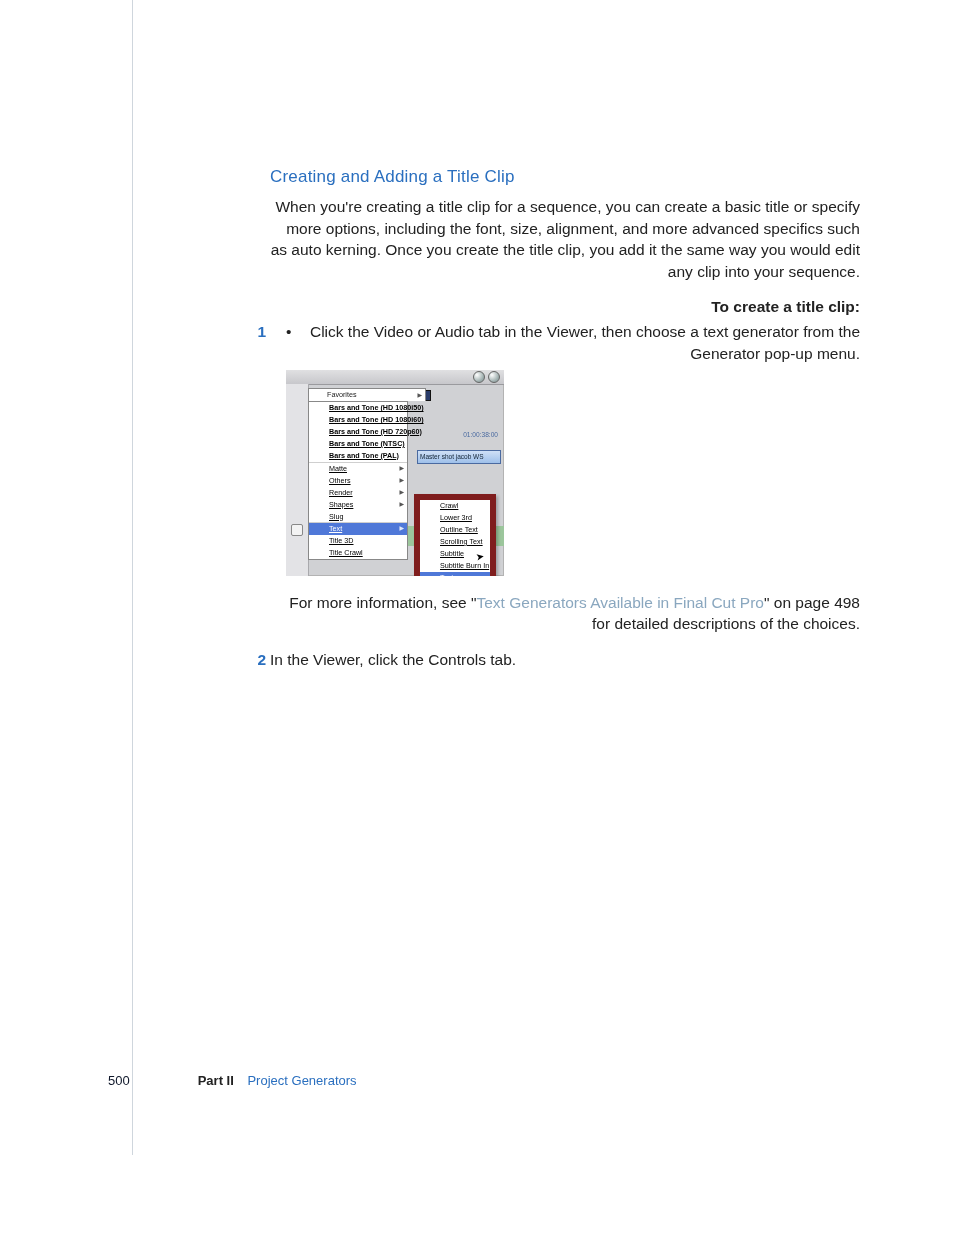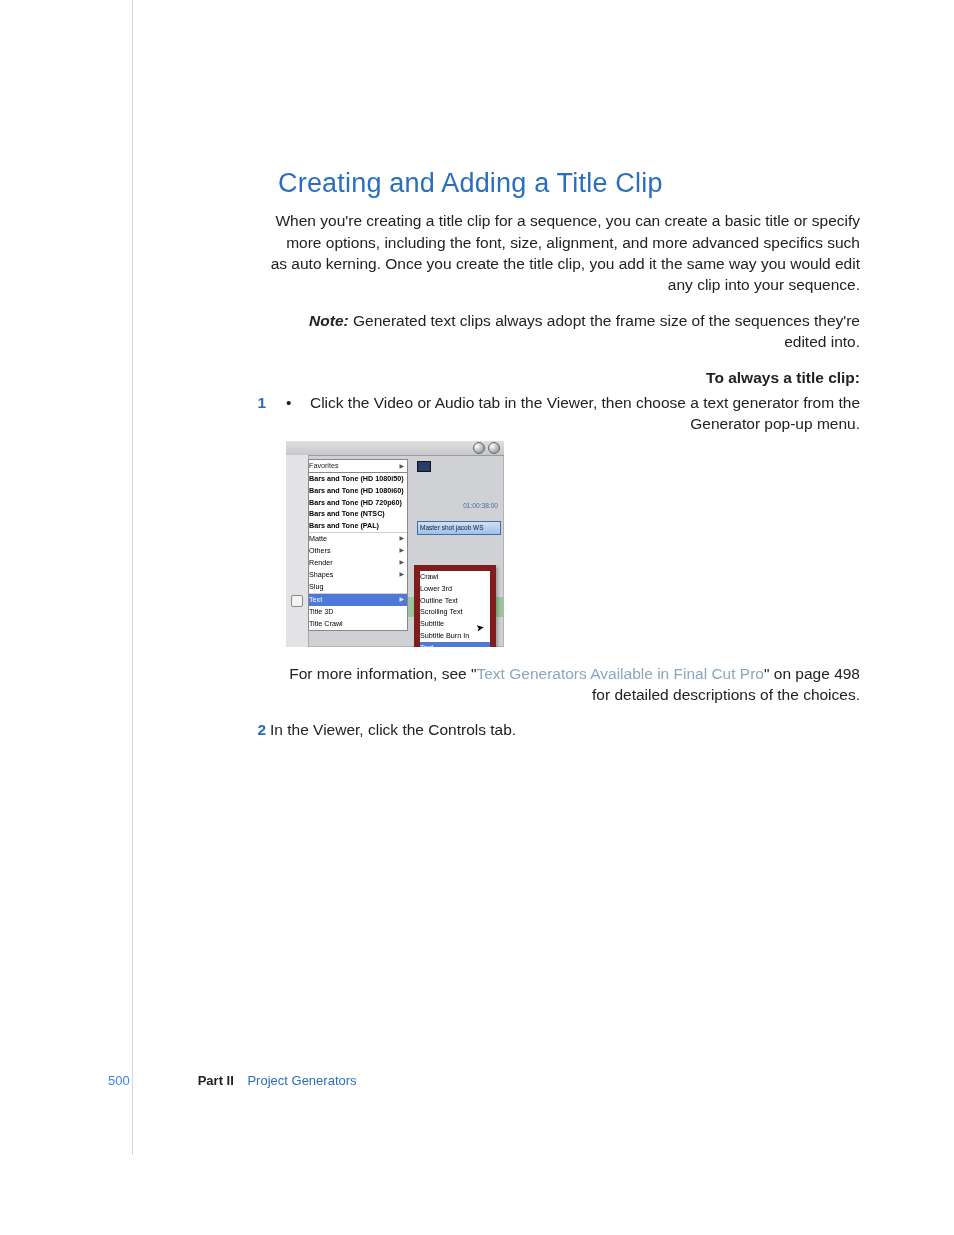--- a/index.html
+++ b/index.html
@@ -23,22 +23,22 @@
   }
   .content {
     position: absolute;
     left: 270px;
     top: 165px;
     width: 590px;
   }
   h1.section-heading {
     color: #2a6fbf;
     font-weight: 400;
-    font-size: 27px;
-    margin: 0 0 8px 8px;
+    font-size: 17px;
+    margin: 0 0 8px 0;
     letter-spacing: 0.2px;
   }
   p { margin: 0 0 14px 0; text-align: right; }
   .note-label { font-style: italic; font-weight: 600; }
   .sub-head { font-weight: 700; margin: 6px 0 4px 0; }
 
   .step {
     position: relative;
     padding-left: 0;
     margin: 0 0 4px 0;
@@ -89,34 +89,35 @@
   .shot .toolbar .circ span{
     width:10px;height:10px;border-radius:50%;
     background:radial-gradient(circle at 30% 30%, #fff, #9aa 70%);
     border:1px solid #666;
   }
   .shot .main-menu {
     position:absolute; left:22px; top:18px; width:98px;
     background:#fff; border:1px solid #888;
   }
   .shot .main-menu .item, .shot .submenu .item {
-    padding:1px 0; position:relative; white-space:nowrap;
+    padding:1px 20px; position:relative; white-space:nowrap;
     color:#000;
+    text-decoration:underline;
   }
   .shot .main-menu .item.bold { font-weight:700; }
   .shot .main-menu .item.hl { background:#4f78d8; color:#fff; }
   .shot .main-menu .sep { border-top:1px solid #cfcfcf; margin:0; }
   .shot .main-menu .arrow::after, .shot .fav-row .arrow::after {
     content:"▶"; position:absolute; right:3px; top:1px; font-size:6px; color:#555;
   }
   .shot .main-menu .item.hl.arrow::after{ color:#dfe7f8; }
   .shot .fav-row {
     position:absolute; left:22px; top:18px; width:98px; height:12px;
     background:#fff; border:1px solid #888; border-bottom:none;
-    padding-left:0; line-height:12px;
+    padding-left:18px; line-height:12px;
   }
   .shot .fav-row .arrow::after{ right:3px; top:0; }
   .shot .submenu {
     position:absolute; left:128px; top:124px; width:70px;
     background:#fff; border:6px solid #7f1d1d;
     box-shadow:2px 2px 3px rgba(0,0,0,.25);
   }
   .shot .submenu .item.hl { background:#4f78d8; color:#fff; }
   .shot .cursor {
     position:absolute; left:190px; top:180px; font-size:10px; color:#000;
@@ -148,41 +149,37 @@
     background:#9cc69c;
   }
   .shot .master-lbl{
     position:absolute; left:88px; top:148px; font-size:6.4px; color:#fff;
     background:#8e8ea3; padding:0 3px; border-radius:2px;
   }
   .footer-row {
     position:absolute; left:108px; top:1072px; width:640px;
     font-size:13px; display:flex; align-items:baseline; gap:68px;
   }
-  .footer-row .pg { color:#3b82f6;text-align:center; }
+  .footer-row .pg { color:#0f172a;text-align:center; }
   .footer-row .part-lbl { font-weight:700; }
   .footer-row .part-name { color:#2a6fbf; margin-left:10px; font-weight:400;}
 </style>
 </head>
 <body>
 
 <div class="left-rule"></div>
 
 <div class="content">
 
   <h1 class="section-heading">Creating and Adding a Title Clip</h1>
 
   <p>When you're creating a title clip for a sequence, you can create a basic title or specify more options, including the font, size, alignment, and more advanced specifics such as auto kerning. Once you create the title clip, you add it the same way you would edit any clip into your sequence.</p>
 
-  <p>
-    <span class="note-label">Note:</span>
-    <span>Generated text clips always adopt the frame size of the sequences they're edited into.</span>
-  </p>
-
-  <p class="sub-head">To always a title clip:</p>
+
+  <p class="sub-head">To create a title clip:</p>
 
   <div class="step">
     <span class="step-num">1</span>
   </div>
 
   <p class="bullet" style="margin-left:16px;">Click the Video or Audio tab in the Viewer, then choose a text generator from the Generator pop-up menu.</p>
 
   <div class="shot">
     <div class="toolbar">
       <div class="circ">

